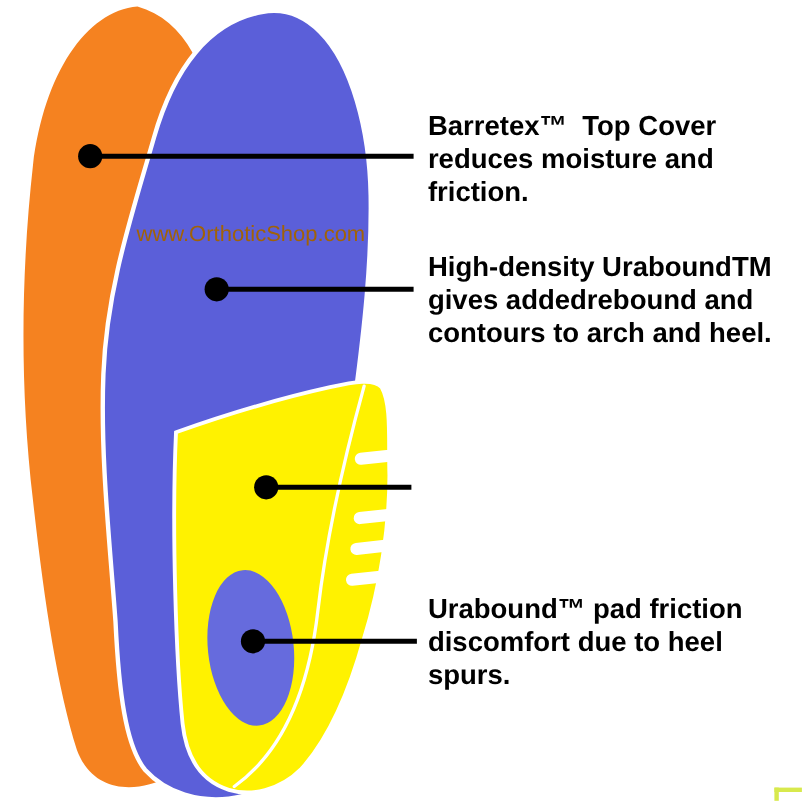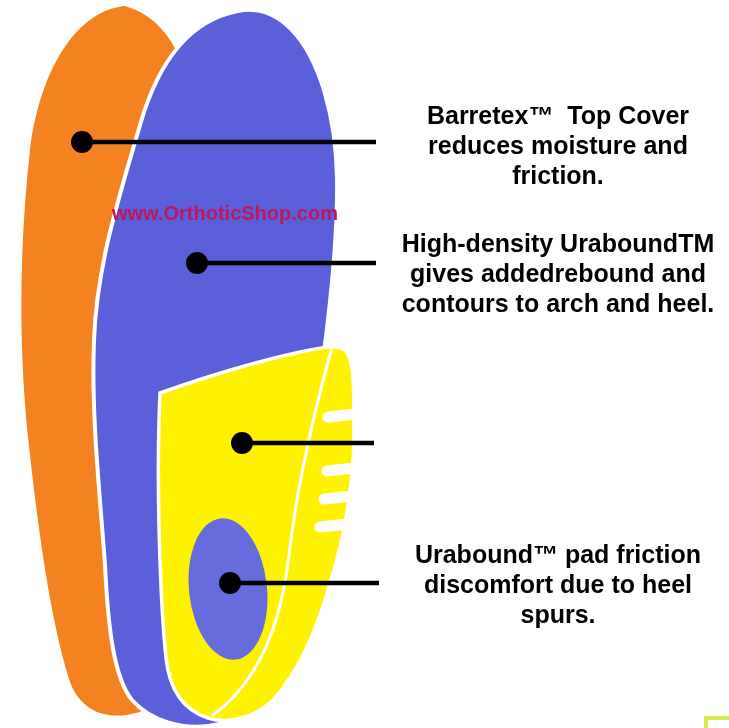--- a/index.html
+++ b/index.html
@@ -13,28 +13,28 @@
   [data-name="outsole-layer"]{fill:#F58220;}
   [data-name="insole-layer"]{fill:#5B5FD9;stroke:#ffffff;stroke-width:4;}
   [data-name="shell-layer"]{fill:#FFF200;stroke:#ffffff;stroke-width:3.5;}
   [data-name="heel-pad"]{fill:#666BDD;}
   [data-name="shell-seam-line"]{fill:none;stroke:#ffffff;stroke-width:3;stroke-linecap:round;}
   [data-name="shell-groove-notch"]{stroke:#ffffff;stroke-width:11;stroke-linecap:round;}
   [data-name="leader-line"]{stroke:#000000;stroke-width:4.5;}
   [data-name="leader-dot"]{fill:#000000;}
   .watermark{
     position:absolute;left:112px;top:202px;width:220px;
-    font-size:20px;font-weight:bold;color:#be185d;letter-spacing:0px;
+    font-size:20px;font-weight:normal;color:#a16207;letter-spacing:0px;
     white-space:nowrap;
+    text-align:right;
   }
   .annotation{
     position:absolute;left:389px;width:338px;
     font-size:25px;font-weight:bold;color:#000000;line-height:30px;
     white-space:pre-wrap;
-    text-align:center;
   }
   .ann-1{top:100px;}
   .ann-2{top:228px;}
   .ann-3{top:354px;}
   .ann-4{top:539px;}
   .corner-mark-h{position:absolute;left:704px;top:716px;width:25px;height:4px;background:#D8E94C;}
   .corner-mark-v{position:absolute;left:704px;top:716px;width:4px;height:12px;background:#D8E94C;}
 </style>
 </head>
 <body>

